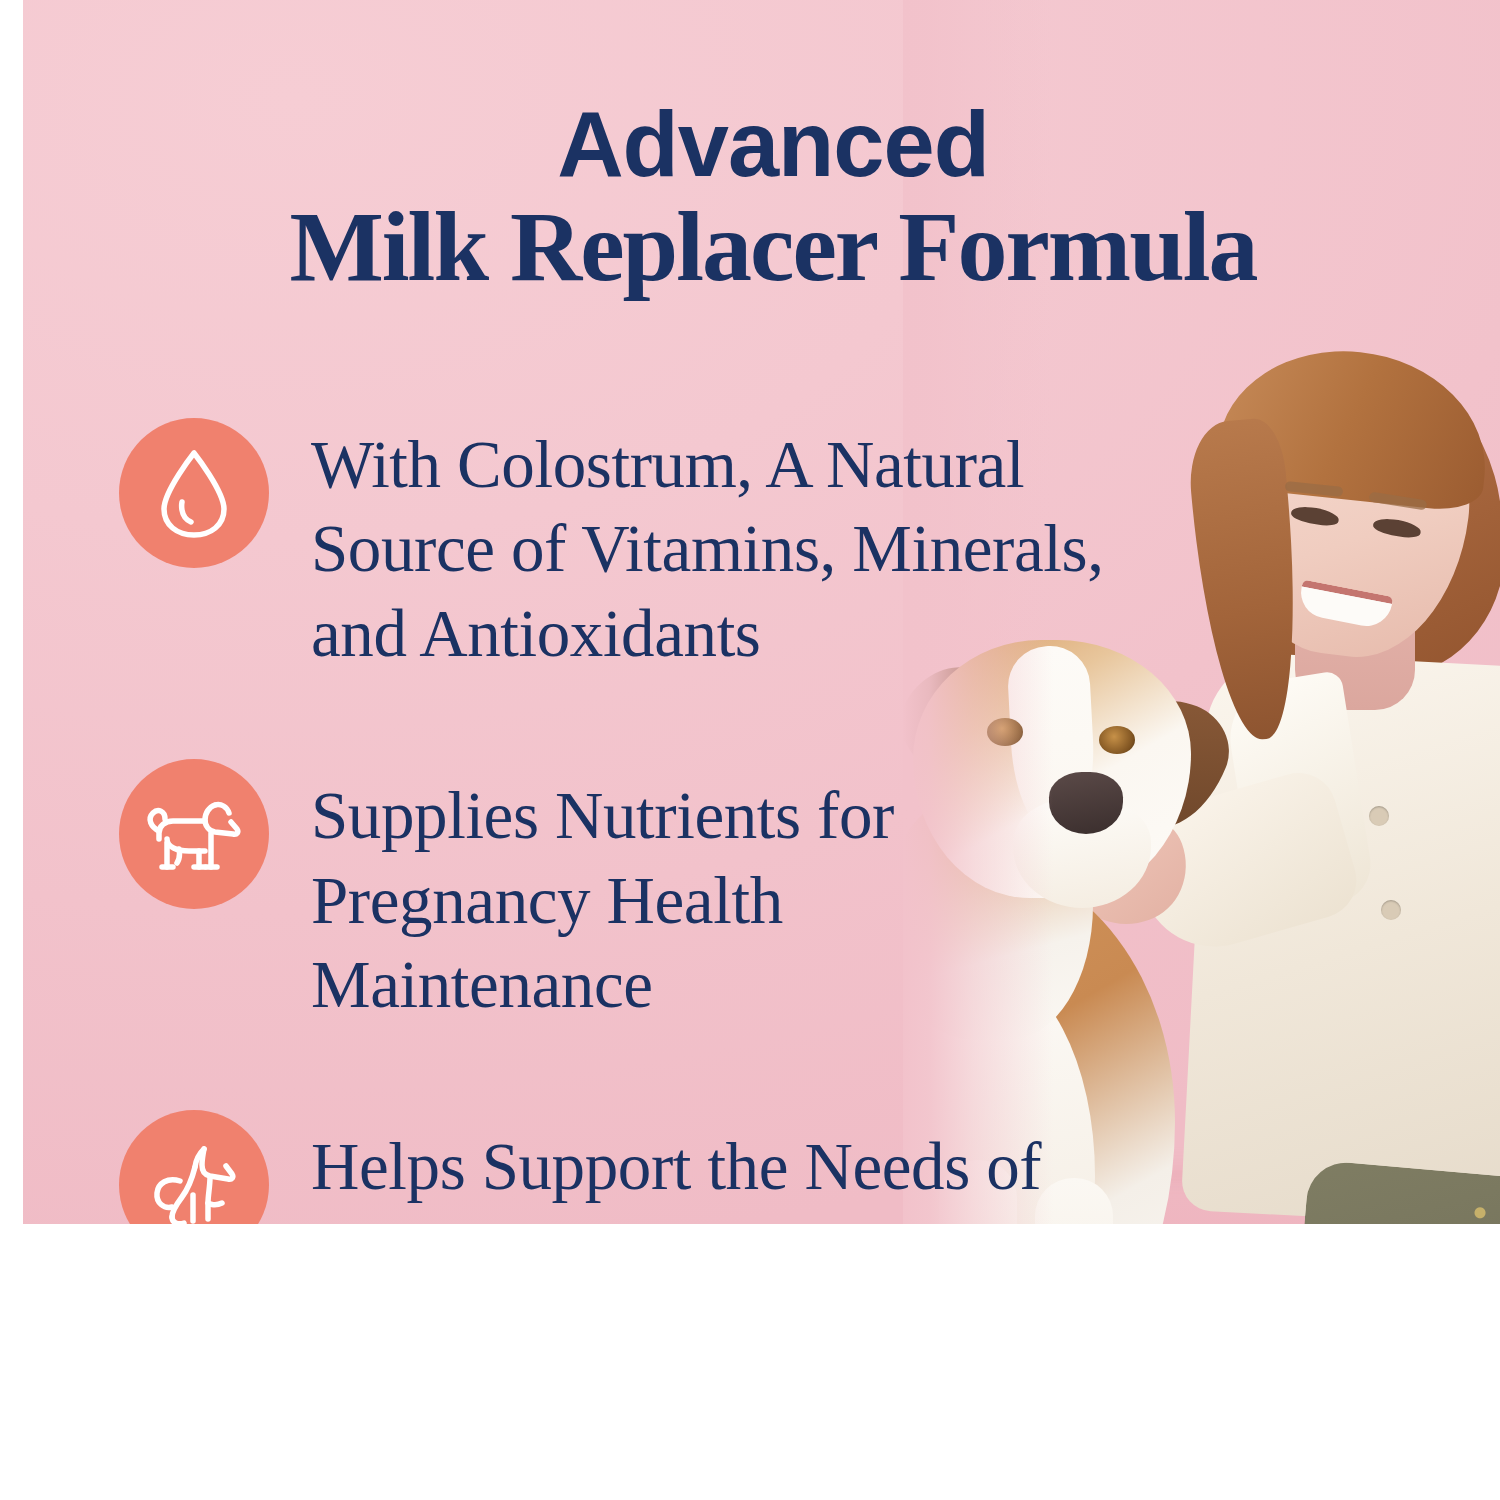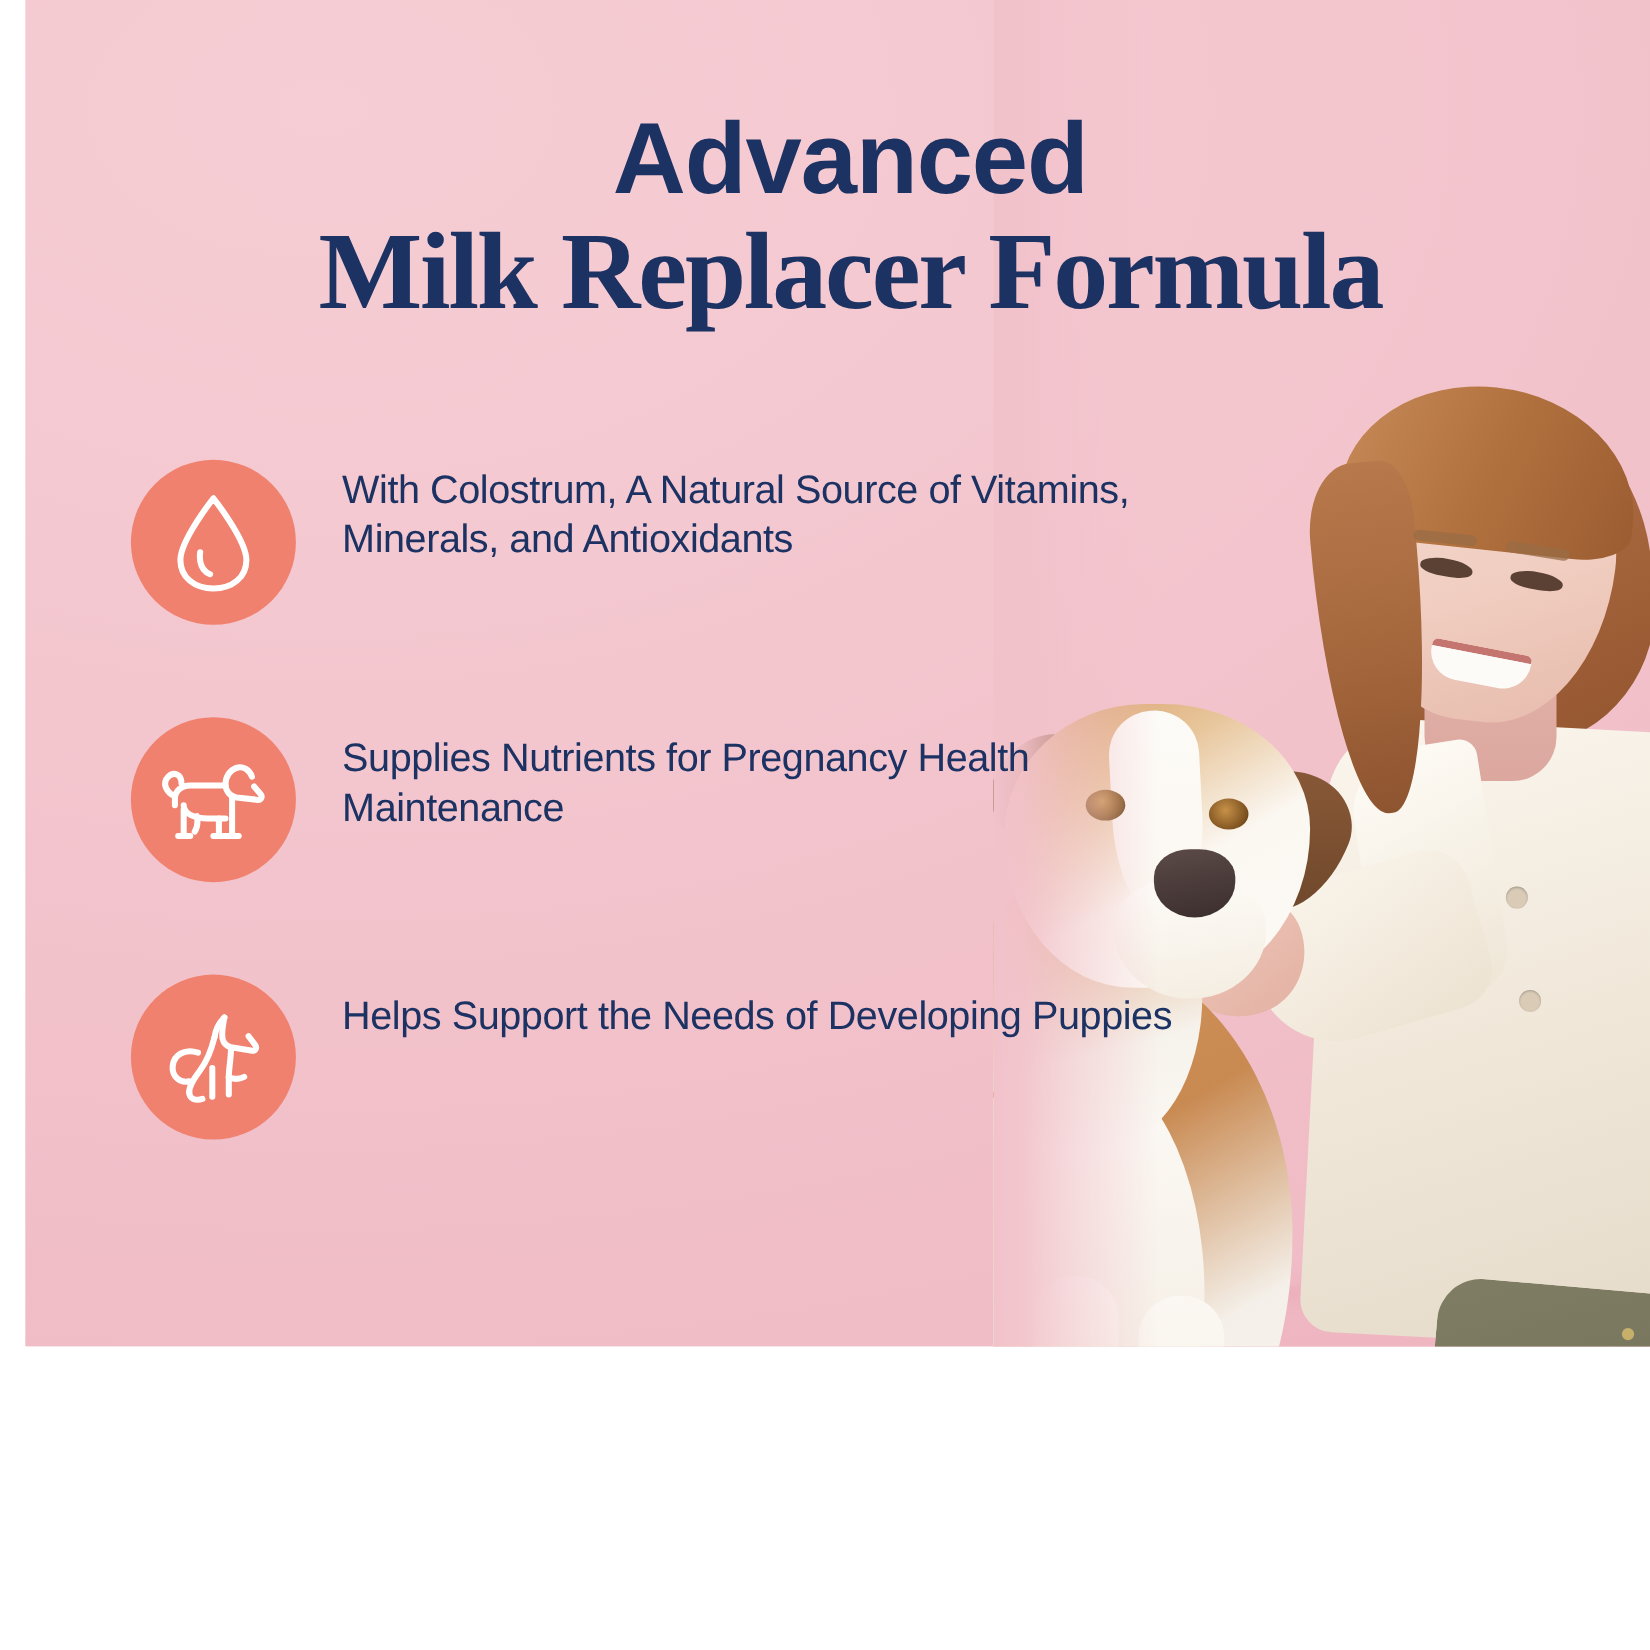--- a/index.html
+++ b/index.html
@@ -258,23 +258,23 @@
   .f-icon {
     flex:0 0 auto;
     width:150px; height:150px; border-radius:50%;
     background:#f0816e;
     display:flex; align-items:center; justify-content:center;
   }
   .f-icon svg { display:block; }
 
   .f-text {
     color:#1b3263;
-    font-family:Liberation Sans, sans-serif;
+    font-family:Liberation Serif, serif;
     font-weight:normal;
-    font-size:36px;
+    font-size:67px;
     line-height:1.26;
     letter-spacing:-.4px;
     padding-top:4px;
   }
   .feature.f2 .f-text, .feature.f3 .f-text { padding-top:14px; }
 </style>
 </head>
 <body>
 
 <div id="stage">

